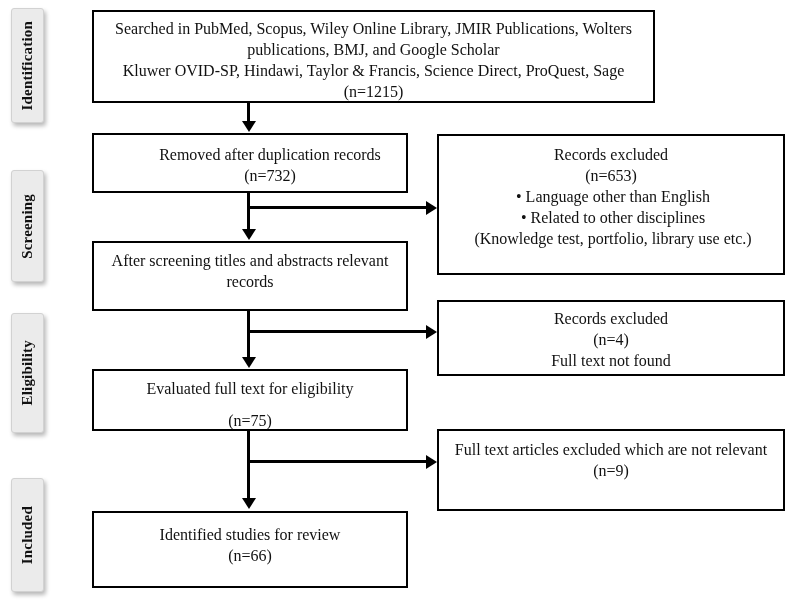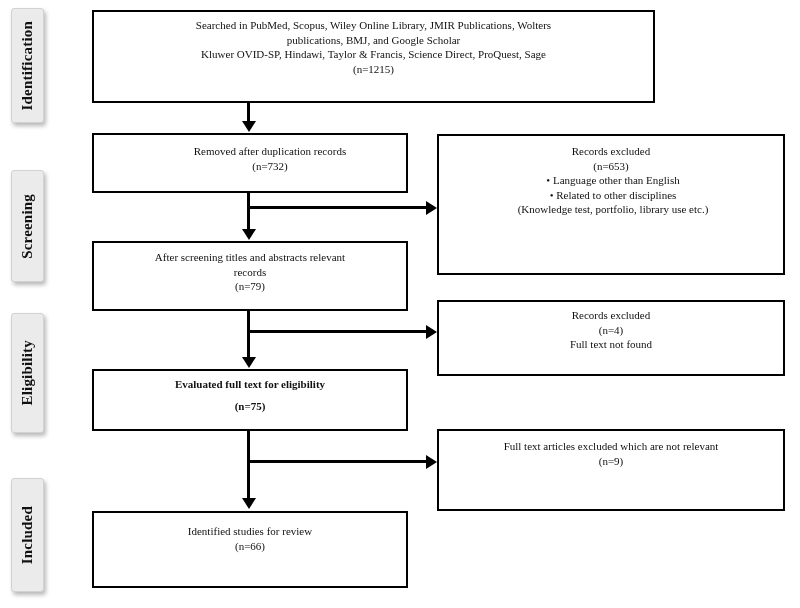--- a/index.html
+++ b/index.html
@@ -51,21 +51,21 @@
     flex-direction: column;
     justify-content: flex-start;
   }
   .box-inner {
     padding: 6px 8px 0 8px;
     width: 100%;
     box-sizing: border-box;
   }
   .box .line {
     text-align: center;
-    font-size: 11px;
+    font-size: 16px;
     line-height: 1.32;
     white-space: nowrap;
   }
   .box .line.left {
     text-align: center;
     padding-left: 4px;
   }
   .box.loose .line { line-height: 2.0; }
 
   
@@ -136,31 +136,30 @@
 
   <div class="vline" style="left:247px; top:193px; height:38px;"></div>
   <div class="arrow-down" style="left:241.5px; top:229px;"></div>
   <div class="hline" style="left:247px; top:206px; width:180px;"></div>
   <div class="arrow-right" style="left:426px; top:200.5px;"></div>
 
   <div class="box" style="left:92px; top:241px; width:316px; height:70px;">
     <div class="box-inner" style="padding-top:7px;">
       <div class="line">After screening titles and abstracts relevant</div>
       <div class="line">records</div>
-      <div class="line">(n=79)</div>
     </div>
   </div>
 
   <div class="vline" style="left:247px; top:311px; height:48px;"></div>
   <div class="arrow-down" style="left:241.5px; top:357px;"></div>
   <div class="hline" style="left:247px; top:330px; width:180px;"></div>
   <div class="arrow-right" style="left:426px; top:324.5px;"></div>
 
   <div class="box loose" style="left:92px; top:369px; width:316px; height:62px;">
-    <div class="box-inner" style="padding-top:2px;font-weight:bold;">
+    <div class="box-inner" style="padding-top:2px;">
       <div class="line">Evaluated full text for eligibility</div>
       <div class="line">(n=75)</div>
     </div>
   </div>
 
   <div class="vline" style="left:247px; top:431px; height:69px;"></div>
   <div class="arrow-down" style="left:241.5px; top:498px;"></div>
   <div class="hline" style="left:247px; top:460px; width:180px;"></div>
   <div class="arrow-right" style="left:426px; top:454.5px;"></div>
 

